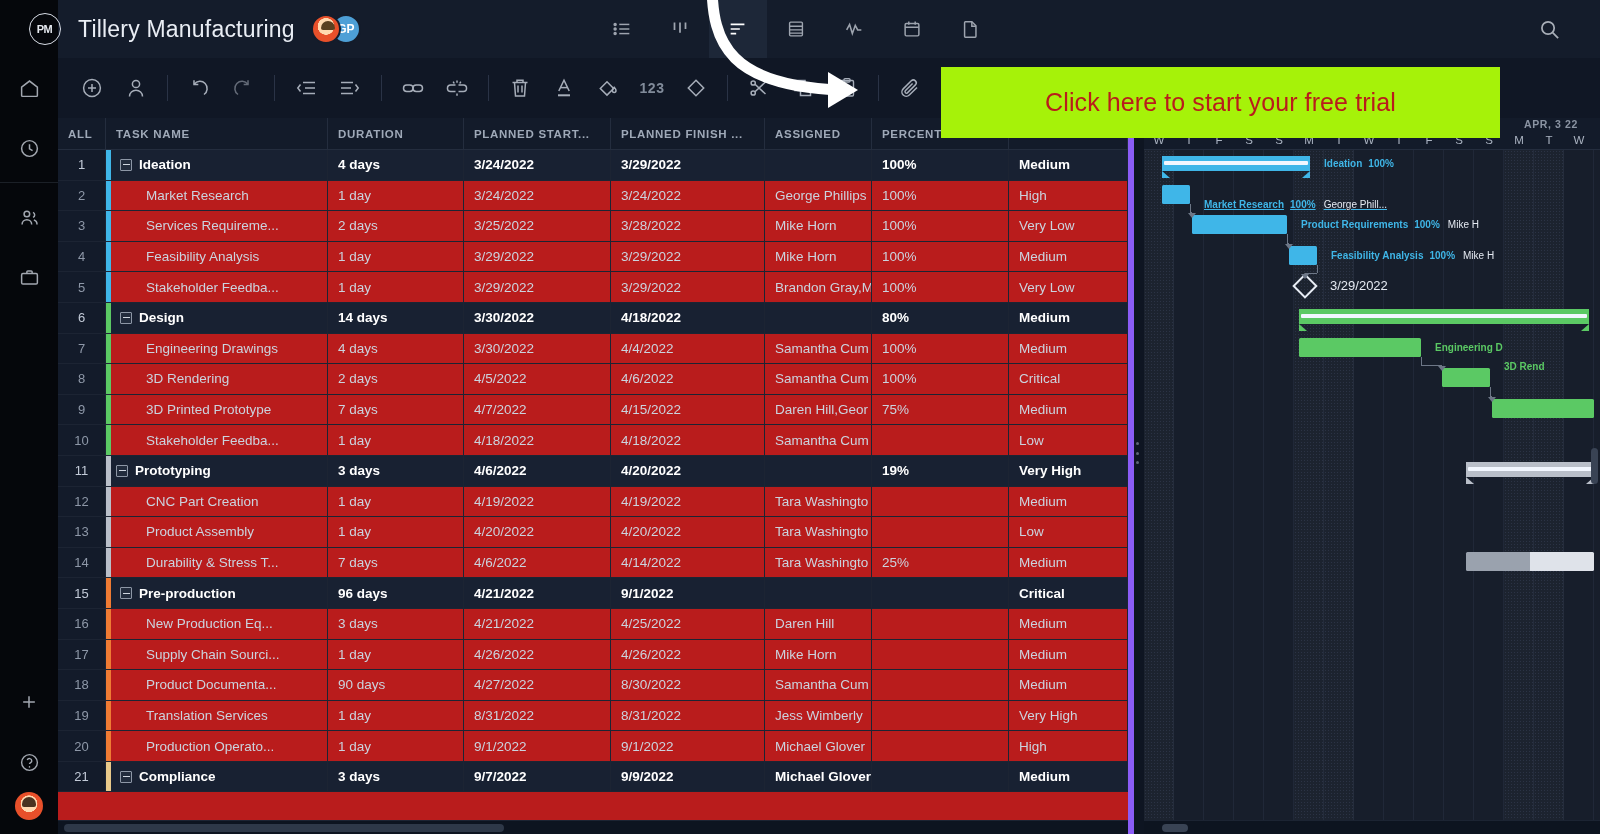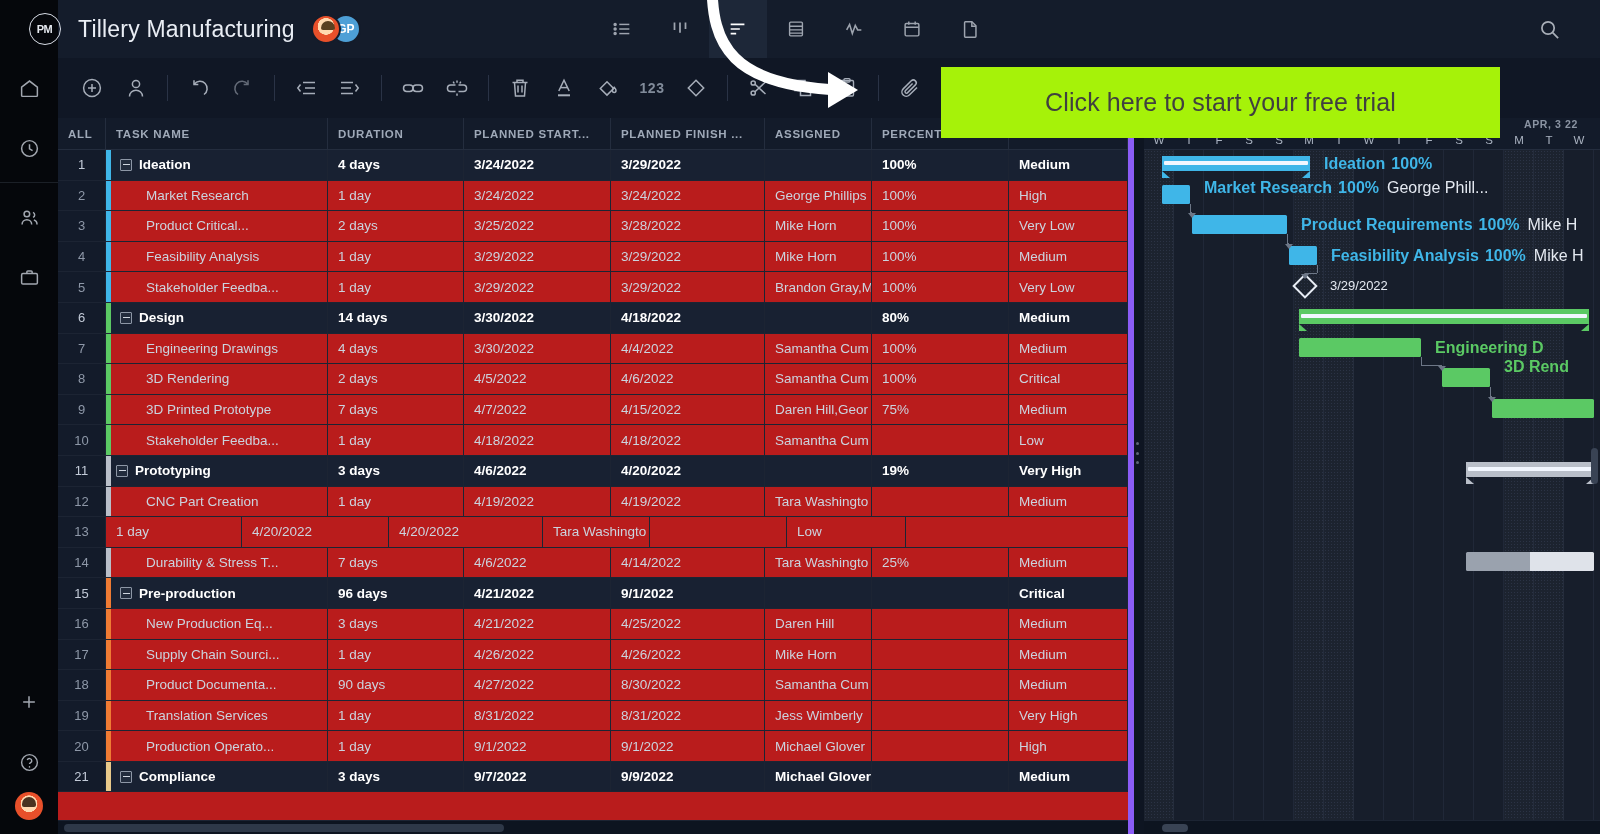--- a/index.html
+++ b/index.html
@@ -196,21 +196,21 @@
     position: absolute; left: 2px; right: 2px; top: 5px; height: 4px;
     background: #f2f7ff; border-radius: 1px;
   }
   .gsum:before, .gsum:after {
     content: ""; position: absolute; top: 100%; width: 0; height: 0;
     border-style: solid;
   }
   .gsum:before { left: 0; border-width: 7px 0 0 8px; border-color: transparent transparent transparent currentColor; }
   .gsum:after { right: 0; border-width: 7px 8px 0 0; border-color: transparent currentColor transparent transparent; }
   .glabel {
-    position: absolute; font-size: 16px; font-weight: bold; white-space: nowrap;
+    position: absolute; font-size: 10px; font-weight: bold; white-space: nowrap;
     line-height: 19px;
   }
   .glabel .pct { margin-left: 6px; }
   .glabel .asg { color: #e4e9f1; font-weight: normal; margin-left: 8px; }
   .glabel.blue { color: #3fb6e8; }
   .glabel.green { color: #5bc964; }
   .gmile {
     position: absolute; width: 18px; height: 18px; background: transparent;
     border: 2.5px solid #e8edf5; transform: rotate(45deg);
   }
@@ -246,21 +246,21 @@
     position: absolute; right: 2px; top: 330px; width: 7px; height: 36px;
     background: #394354; border-radius: 4px; z-index: 4;
   }
 
   
   .cta {
     position: absolute; left: 941px; top: 67px; width: 559px; height: 71px;
     background: #a6f209; display: flex; align-items: center; justify-content: center;
     z-index: 30;
   }
-  .cta span { font-size: 25px; color: #404040; font-weight: 400; letter-spacing: .1px; }
+  .cta span { font-size: 25px; color: #b91c1c; font-weight: 400; letter-spacing: .1px; }
   .arrowsvg { position: absolute; left: 660px; top: -6px; z-index: 29; pointer-events: none; }
 
   svg.ic { display: block; }
 </style>
 </head>
 <body>
 
 <div class="app">
 
   <div class="rail">
@@ -545,21 +545,21 @@
               <div class="cell c3">3/24/2022</div>
               <div class="cell c4">3/24/2022</div>
               <div class="cell c5">George Phillips</div>
               <div class="cell c6">100%</div>
               <div class="cell c7">High</div>
             </div>
             <div class="grow">
               <div class="cell c0 idx">3</div>
               <div class="cell c1 namecell indent">
                 <div class="barmark" style="background: rgb(63, 182, 232);"></div>
-                <span>Product Critical...</span>
+                <span>Services Requireme...</span>
               </div>
               <div class="cell c2">2 days</div>
               <div class="cell c3">3/25/2022</div>
               <div class="cell c4">3/28/2022</div>
               <div class="cell c5">Mike Horn</div>
               <div class="cell c6">100%</div>
               <div class="cell c7">Very Low</div>
             </div>
             <div class="grow">
               <div class="cell c0 idx">4</div>
@@ -675,20 +675,24 @@
               </div>
               <div class="cell c2">1 day</div>
               <div class="cell c3">4/19/2022</div>
               <div class="cell c4">4/19/2022</div>
               <div class="cell c5">Tara Washingto</div>
               <div class="cell c6"></div>
               <div class="cell c7">Medium</div>
             </div>
             <div class="grow">
               <div class="cell c0 idx">13</div>
+              <div class="cell c1 namecell indent">
+                <div class="barmark" style="background: rgb(185, 191, 201);"></div>
+                <span>Product Assembly</span>
+              </div>
               <div class="cell c2">1 day</div>
               <div class="cell c3">4/20/2022</div>
               <div class="cell c4">4/20/2022</div>
               <div class="cell c5">Tara Washingto</div>
               <div class="cell c6"></div>
               <div class="cell c7">Low</div>
             </div>
             <div class="grow">
               <div class="cell c0 idx">14</div>
               <div class="cell c1 namecell indent">
@@ -836,21 +840,21 @@
         </div>
         <div class="gcanvas" id="gantt-canvas">
           <div class="gband" style="left:150px"></div>
           <div class="gband" style="left:360px"></div>
           <div class="gband" style="left:0px;width:30px"></div>
         <div class="gsum" style="left: 18px; top: 6px; width: 148px; color: rgb(63, 182, 232); background: rgb(63, 182, 232);">
               <div class="prog"></div>
             </div>
             <div class="glabel blue" style="left: 180px; top: 4px;"><span>Ideation</span><span class="pct">100%</span></div>
             <div class="gbar blue" style="left: 18px; top: 34.6px; width: 28px;"></div>
-            <div class="glabel blue" style="left: 60px; top: 28px;"><span>Market Research</span><span class="pct">100%</span><span class="asg">George Phill...</span></div>
+            <div class="glabel blue" style="left: 60px; top: 45px; text-decoration: underline;"><span>Market Research</span><span class="pct">100%</span><span class="asg">George Phill...</span></div>
             <div class="gbar blue" style="left: 48px; top: 65.2px; width: 95px;"></div>
             <div class="glabel blue" style="left: 157px; top: 65.2px;"><span>Product Requirements</span><span class="pct">100%</span><span class="asg">Mike H</span></div>
             <div class="gbar blue" style="left: 145px; top: 95.8px; width: 28px;"></div>
             <div class="glabel blue" style="left: 187px; top: 95.8px;"><span>Feasibility Analysis</span><span class="pct">100%</span><span class="asg">Mike H</span></div>
             <div class="gmile" style="left: 152px; top: 127.4px;"></div>
             <div class="gmile-lbl" style="left: 186px; top: 128.4px;">3/29/2022</div>
             <div class="gsum" style="left: 155px; top: 159px; width: 290px; color: rgb(91, 201, 100); background: rgb(91, 201, 100);">
               <div class="prog"></div>
             </div>
             <div class="gbar green" style="left: 155px; top: 187.6px; width: 122px;"></div>

